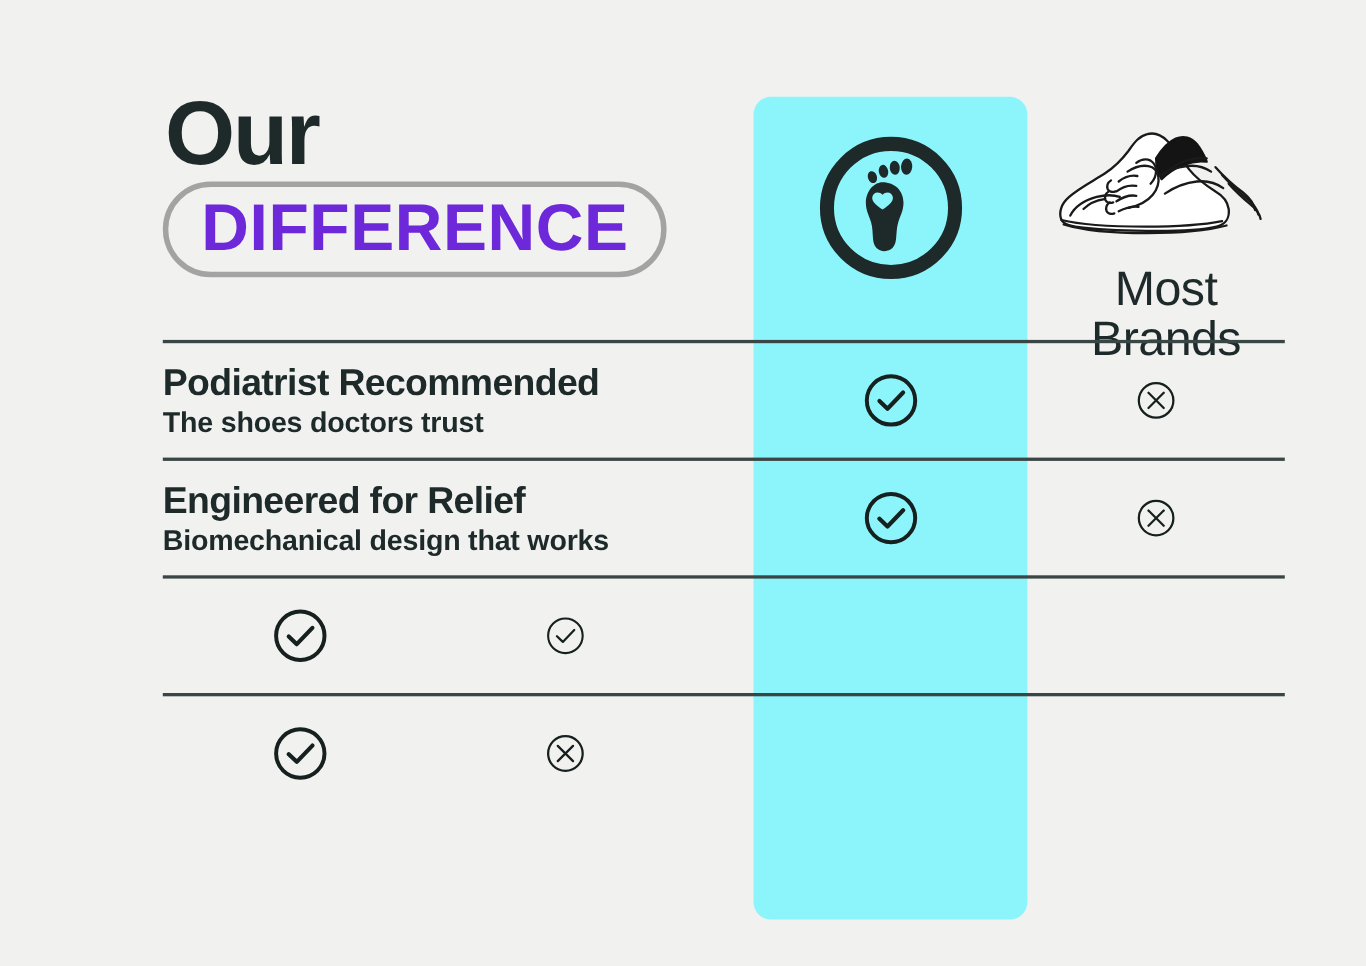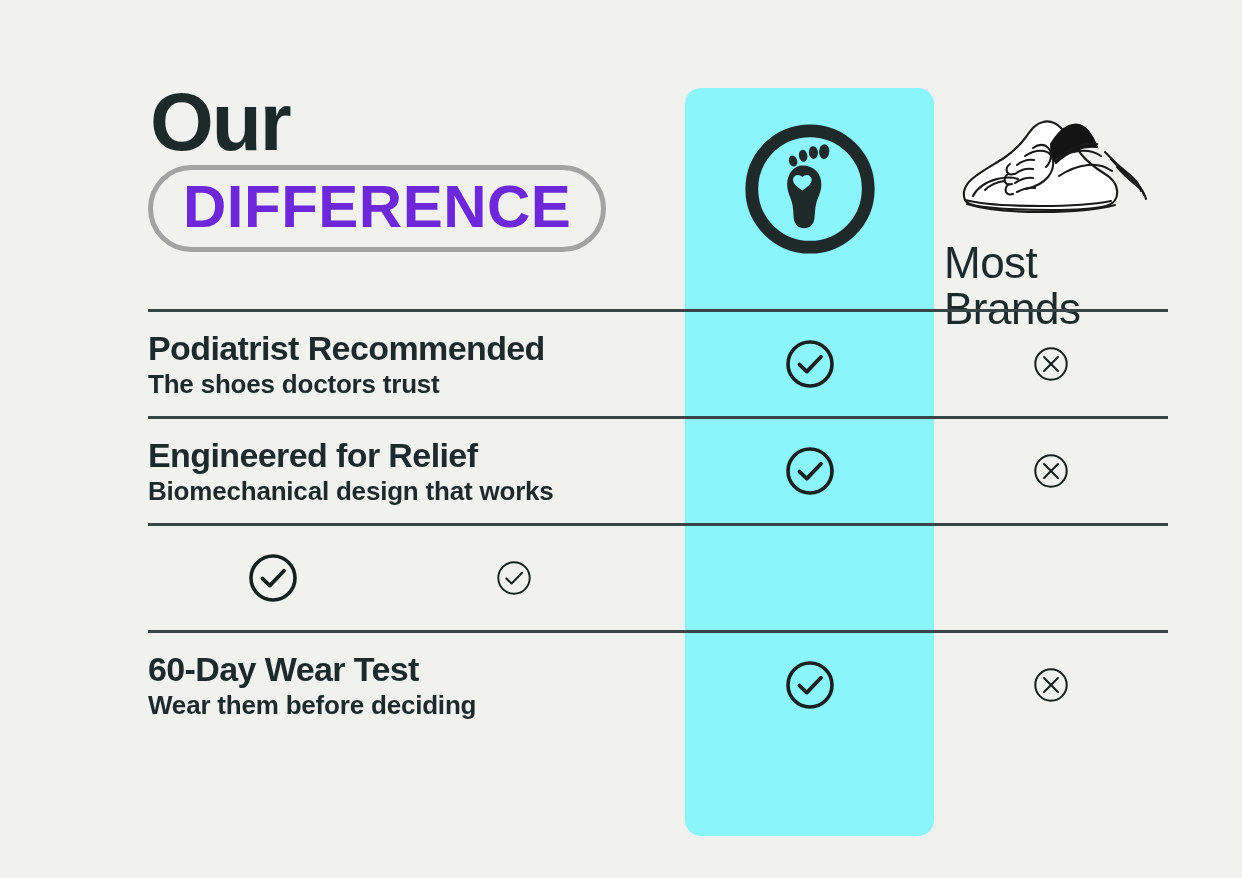--- a/index.html
+++ b/index.html
@@ -82,21 +82,21 @@
     height: 142px;
   }
   .brand-logo svg { display: block; width: 142px; height: 142px; }
 
   
   .competitor-mark {
     position: absolute;
     left: 908px;
     top: 104px;
     width: 232px;
-    text-align: left;
+    text-align: center;
   }
   .shoe-art {
     width: 210px;
     height: 128px;
     margin: 0 auto;
     display: block;
   }
   .competitor-label {
     font-size: 44px;
     font-weight: 400;
@@ -277,24 +277,20 @@
           </svg>
         </div>
         <div class="mark-cell theirs">
           <svg viewBox="0 0 52 52" class="mark-small">
             <circle cx="26" cy="26" r="21.5" fill="none" stroke="#15201f" stroke-width="2.6"></circle>
             <path d="M15.5 26.6 L22.8 33.6 L37 18.8" fill="none" stroke="#15201f" stroke-width="2.8" stroke-linecap="round" stroke-linejoin="round"></path>
           </svg>
         </div>
       </div>
       <div class="row">
-        <div class="feature-cell">
-          <div class="feature-title">60-Day Wear Test</div>
-          <div class="feature-sub">Wear them before deciding</div>
-        </div>
         <div class="mark-cell ours">
           <svg viewBox="0 0 52 52" class="mark-yes-big">
             <circle cx="26" cy="26" r="22" fill="none" stroke="#15201f" stroke-width="3.6"></circle>
             <path d="M15.5 26.6 L22.8 33.6 L37 18.8" fill="none" stroke="#15201f" stroke-width="3.8" stroke-linecap="round" stroke-linejoin="round"></path>
           </svg>
         </div>
         <div class="mark-cell theirs">
           <svg viewBox="0 0 52 52" class="mark-small">
             <circle cx="26" cy="26" r="21.5" fill="none" stroke="#15201f" stroke-width="2.8"></circle>
             <line x1="16.5" y1="16.5" x2="35.5" y2="35.5" stroke="#15201f" stroke-width="2.8" stroke-linecap="round"></line>

